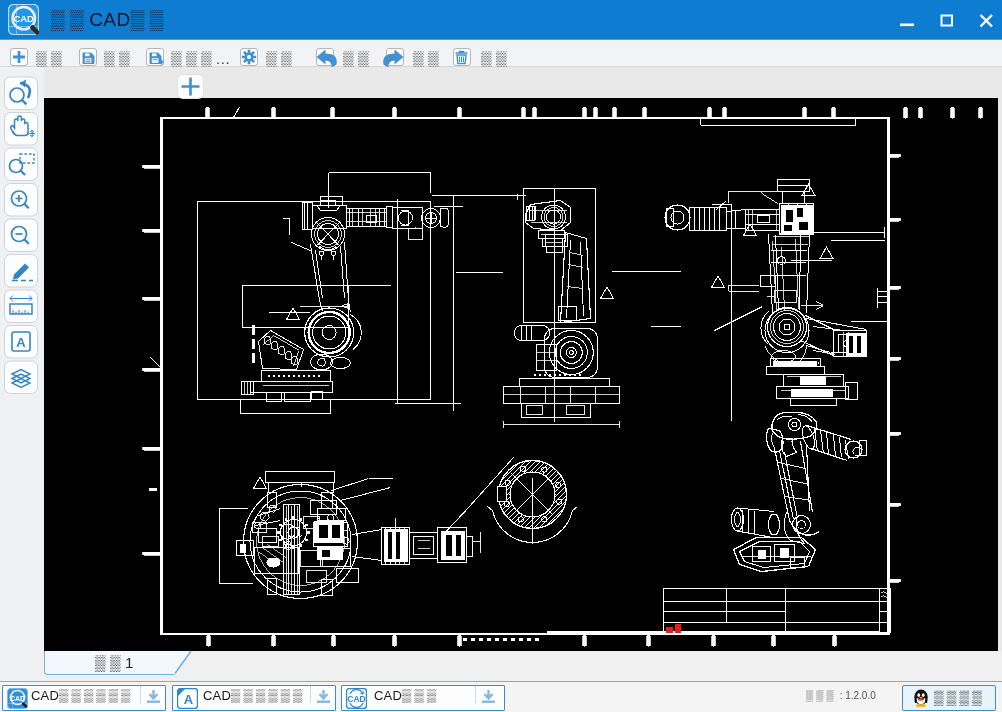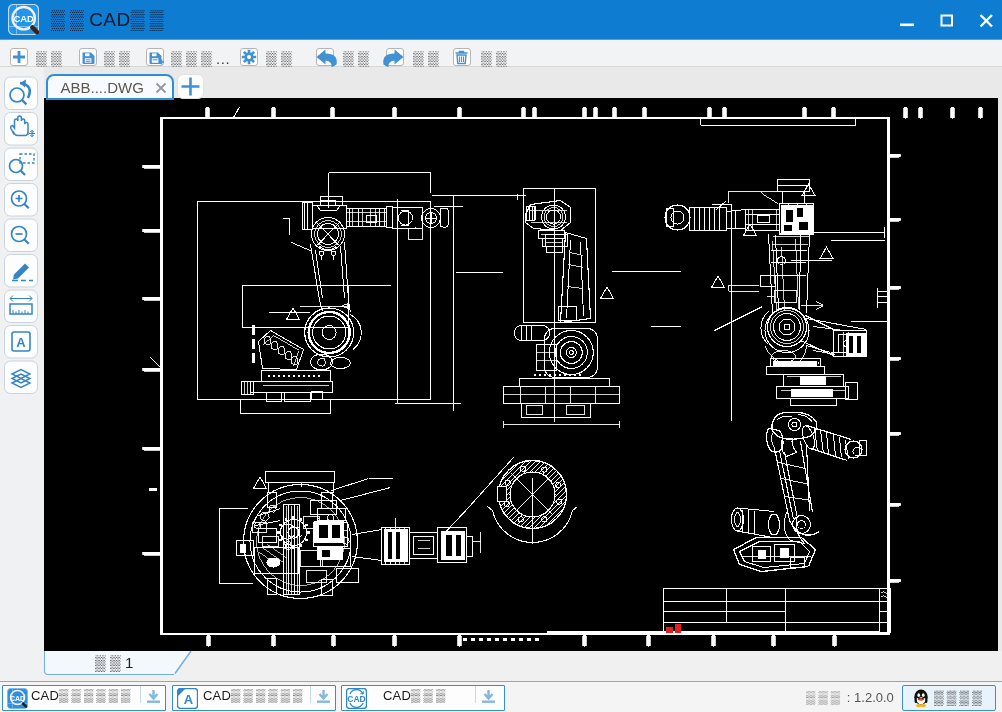--- a/index.html
+++ b/index.html
@@ -26,21 +26,21 @@
 
 #pagerow{left:43.5px;top:650.5px;width:958.5px;height:30.5px;background:#f0f0f0}
 #pagetab{left:44px;top:650.5px;width:130px;height:24px;background:#f3f8fd;border-left:1.5px solid #74aede;border-bottom:1.5px solid #74aede;border-radius:0 0 0 4px;z-index:4}
 #pagetab>span{position:absolute;left:50px;top:3px;font-size:15px;color:#222}
 #pagetabslant{left:174px;top:650.5px;width:34px;height:24px;z-index:4}
 
 #statusbar{left:0;top:681px;width:1002px;height:31px;background:#f4f4f4;border-top:1px solid #a3a3a3}
 .promo{position:absolute;top:3px;height:25.5px;background:#fdfdfd;border:1px solid #378dcd;border-radius:1px}
 .promotext{position:absolute;top:5.5px;font-size:13px;color:#1a1a1a;letter-spacing:0.2px;white-space:nowrap}
 .psep{position:absolute;top:4px;width:1px;height:17px;background:#c5daea}
-#vertext{position:absolute;top:7.5px;left:806px;font-size:13px;color:#555}
+#vertext{position:absolute;top:7.5px;left:806px;font-size:10px;color:#555}
 #kefu{position:absolute;left:902px;top:3px;width:94px;height:25.5px;background:#e8f3fb;border:1.5px solid #3e8fd0;border-radius:2px}
 #kefu>span{position:absolute;left:31px;top:4px;font-size:13.5px;color:#111}
 .cj{letter-spacing:5.6px}.cj2{letter-spacing:4.4px}.cj4{letter-spacing:3.2px}
 </style></head>
 <body>
 <div id="win">
   <div class="abs" id="titlebar">
     <svg class="abs" id="logo" width="31" height="31" viewBox="0 0 31 31">
       <rect x="0.5" y="0.5" width="30" height="30" rx="5" fill="#2496e9" stroke="#bcd9ef" stroke-width="1.2"></rect>
       <line x1="8.5" y1="1" x2="8.5" y2="30" stroke="#6fc0f5" stroke-width="1"></line>
@@ -91,26 +91,20 @@
 <path d="M394.5 9.5 L403.5 17 L394.5 24.5 L394.5 20.5 Q387.5 21.5 388.5 27.5 L383.5 24.5 Q381.5 13.5 394.5 13.5 Z" fill="#4291d2" stroke="none"></path>
 <g stroke="#4291d2" fill="none">
           <path d="M455.5 13 h12 M459.5 13 v-1.5 h4 v1.5" stroke-width="1.5"></path>
           <path d="M457 15 h9 l-0.8 8.5 h-7.4 Z" stroke-width="1.4"></path>
           <path d="M459.5 16.5 v5.5 M461.5 16.5 v5.5 M463.5 16.5 v5.5" stroke-width="1.1"></path>
         </g>
       </svg>
   </div>
 
   <div class="abs" id="tabbar"></div>
-  <div class="abs" id="tab1">
-      <span>ABB....DWG</span>
-    <svg class="abs" style="left:106px;top:5px" width="14" height="14" viewBox="0 0 14 14">
-      <path d="M2.5 2.5 L11.5 11.5 M11.5 2.5 L2.5 11.5" stroke="#9a9a9a" stroke-width="2"></path>
-    </svg>
-  </div>
   <div class="abs" id="tabplus">
     <svg width="25" height="23" viewBox="0 0 25 23">
         <path d="M12.5 2.5 V20.5 M3.5 11.5 H21.5" stroke="#3f90d5" stroke-width="2.6"></path>
       </svg>
   </div>
 
   <div class="abs" id="sidebar">
     <svg class="abs" style="left:0;top:0" width="43" height="410" viewBox="0 0 43 410" id="sbicons">
         <rect x="4.5" y="10" width="33" height="32.5" rx="6" fill="#fdfdfe" stroke="#c9d4de"></rect>
 <rect x="4.5" y="45.5" width="33" height="32.5" rx="6" fill="#fdfdfe" stroke="#c9d4de"></rect>
@@ -653,21 +647,21 @@
       <rect x="1" y="11.5" width="13" height="2.4" fill="#85b8dd"></rect>
     </svg>
     <div class="promo" style="left:341px;width:164px"></div>
     <svg class="abs" style="left:346px;top:5.5px" width="21" height="21" viewBox="0 0 21 21">
       <rect x="0.5" y="0.5" width="20" height="20" rx="3" fill="#fff" stroke="#2e86cd" stroke-width="1.4"></rect>
       <text x="10.5" y="13.8" font-size="8.5" font-weight="bold" fill="#2e86cd" text-anchor="middle" font-family="Liberation Sans">CAD</text>
       <path d="M4 6 A7 7 0 0 1 17 6" stroke="#2e86cd" stroke-width="1.3" fill="none"></path>
       <path d="M17 15 A7 7 0 0 1 4 15" stroke="#2e86cd" stroke-width="1.3" fill="none"></path>
       <path d="M17 6 l-2.5 -0.5 M17 6 l0.5 -2.5" stroke="#2e86cd" stroke-width="1.2"></path>
     </svg>
-    <div class="promotext" style="left:383px">CAD<span class="cj4">▒▒▒</span></div>
+    <div class="promotext" style="left:374px">CAD<span class="cj4">▒▒▒</span></div>
     <div class="psep" style="left:475px"></div>
     <svg class="abs" style="left:481px;top:7px" width="15" height="15" viewBox="0 0 15 15">
       <path d="M7.5 1 V8 M3.5 5 L7.5 9.5 L11.5 5" stroke="#85b8dd" stroke-width="2.4" fill="none"></path>
       <rect x="1" y="11.5" width="13" height="2.4" fill="#85b8dd"></rect>
     </svg>
     <div class="abs" id="vertext"><span class="cj4">▒▒▒</span> : 1.2.0.0</div>
     <div class="abs" id="kefu">
         <span><span class="cj4">▒▒▒▒</span></span>
       <svg class="abs" style="left:9px;top:3px" width="18" height="19" viewBox="0 0 20 21">
         <ellipse cx="10" cy="9" rx="7.5" ry="8.5" fill="#111"></ellipse>

